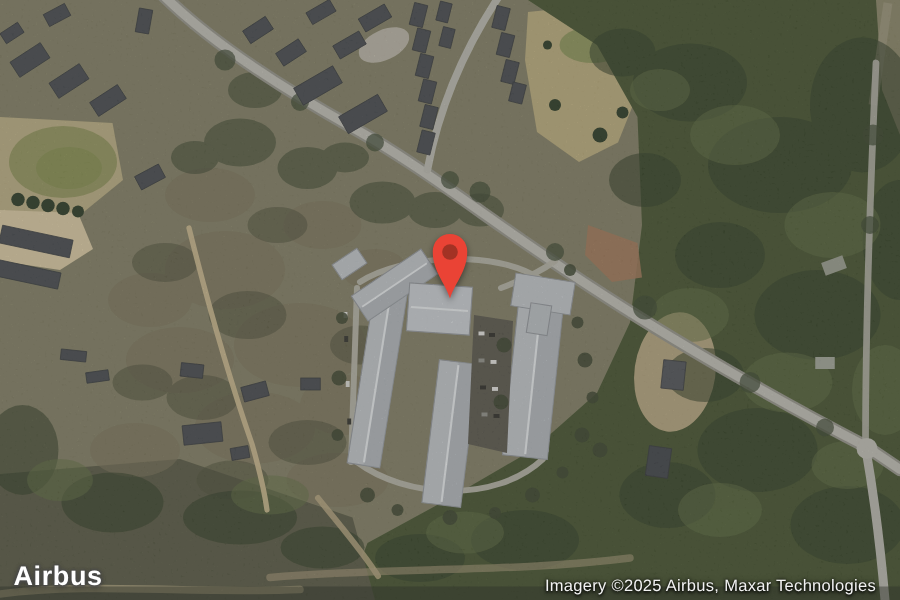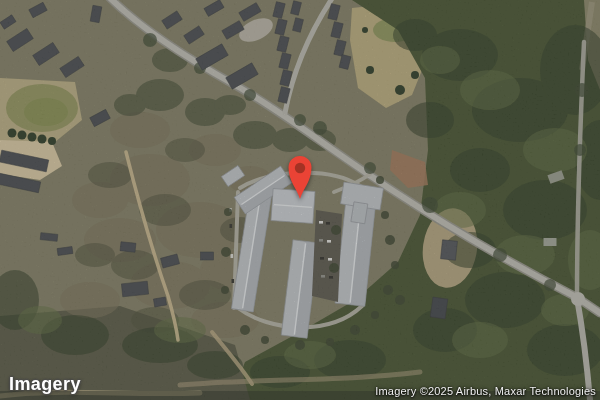--- a/index.html
+++ b/index.html
@@ -15,21 +15,21 @@
   }
   .logo{
     position:absolute;left:9px;bottom:5px;
     color:#ffffff;font-size:18px;font-weight:700;letter-spacing:0.4px;
     text-shadow:-1px 0 2px rgba(75,75,75,.85),1px 0 2px rgba(75,75,75,.85),
                 0 -1px 2px rgba(75,75,75,.85),0 1px 2px rgba(75,75,75,.85),
                 0 2px 4px rgba(0,0,0,.35);
     cursor:pointer;
   }
   .attrib{
-    position:absolute;right:4px;bottom:3px;
+    position:absolute;right:16px;bottom:3px;
     color:#f2f2f2;font-size:11px;letter-spacing:0.2px;
     text-shadow:0 0 2px rgba(0,0,0,.9),0 1px 2px rgba(0,0,0,.75),0 0 4px rgba(0,0,0,.5);
   }
 </style>
 </head>
 <body>
 
 <div class="stage">
 
   <svg class="map-svg" viewBox="0 0 600 400">
@@ -305,17 +305,17 @@
     <rect x="0" y="0" width="600" height="400" filter="url(#grainDark)" opacity="0.16"></rect>
     <rect x="0" y="0" width="600" height="400" filter="url(#grainLight)" opacity="0.08"></rect>
     <rect x="0" y="391" width="600" height="9" fill="#2f342a" opacity="0.45"></rect>
   </svg>
 
   <svg class="pin" viewBox="0 0 28 48">
     <path d="M14,46 C10.5,35 2.5,28 2.5,14.5 A11.5,11.5 0 1 1 25.5,14.5 C25.5,28 17.5,35 14,46 Z" fill="#EA4335"></path>
     <circle cx="14" cy="15" r="5.2" fill="#A33224"></circle>
   </svg>
 
-  <div class="logo">Imagery</div>
+  <div class="logo">Airbus</div>
 
   <div class="attrib">Imagery ©2025 Airbus, Maxar Technologies</div>
 
 </div>
 
 </body></html>

